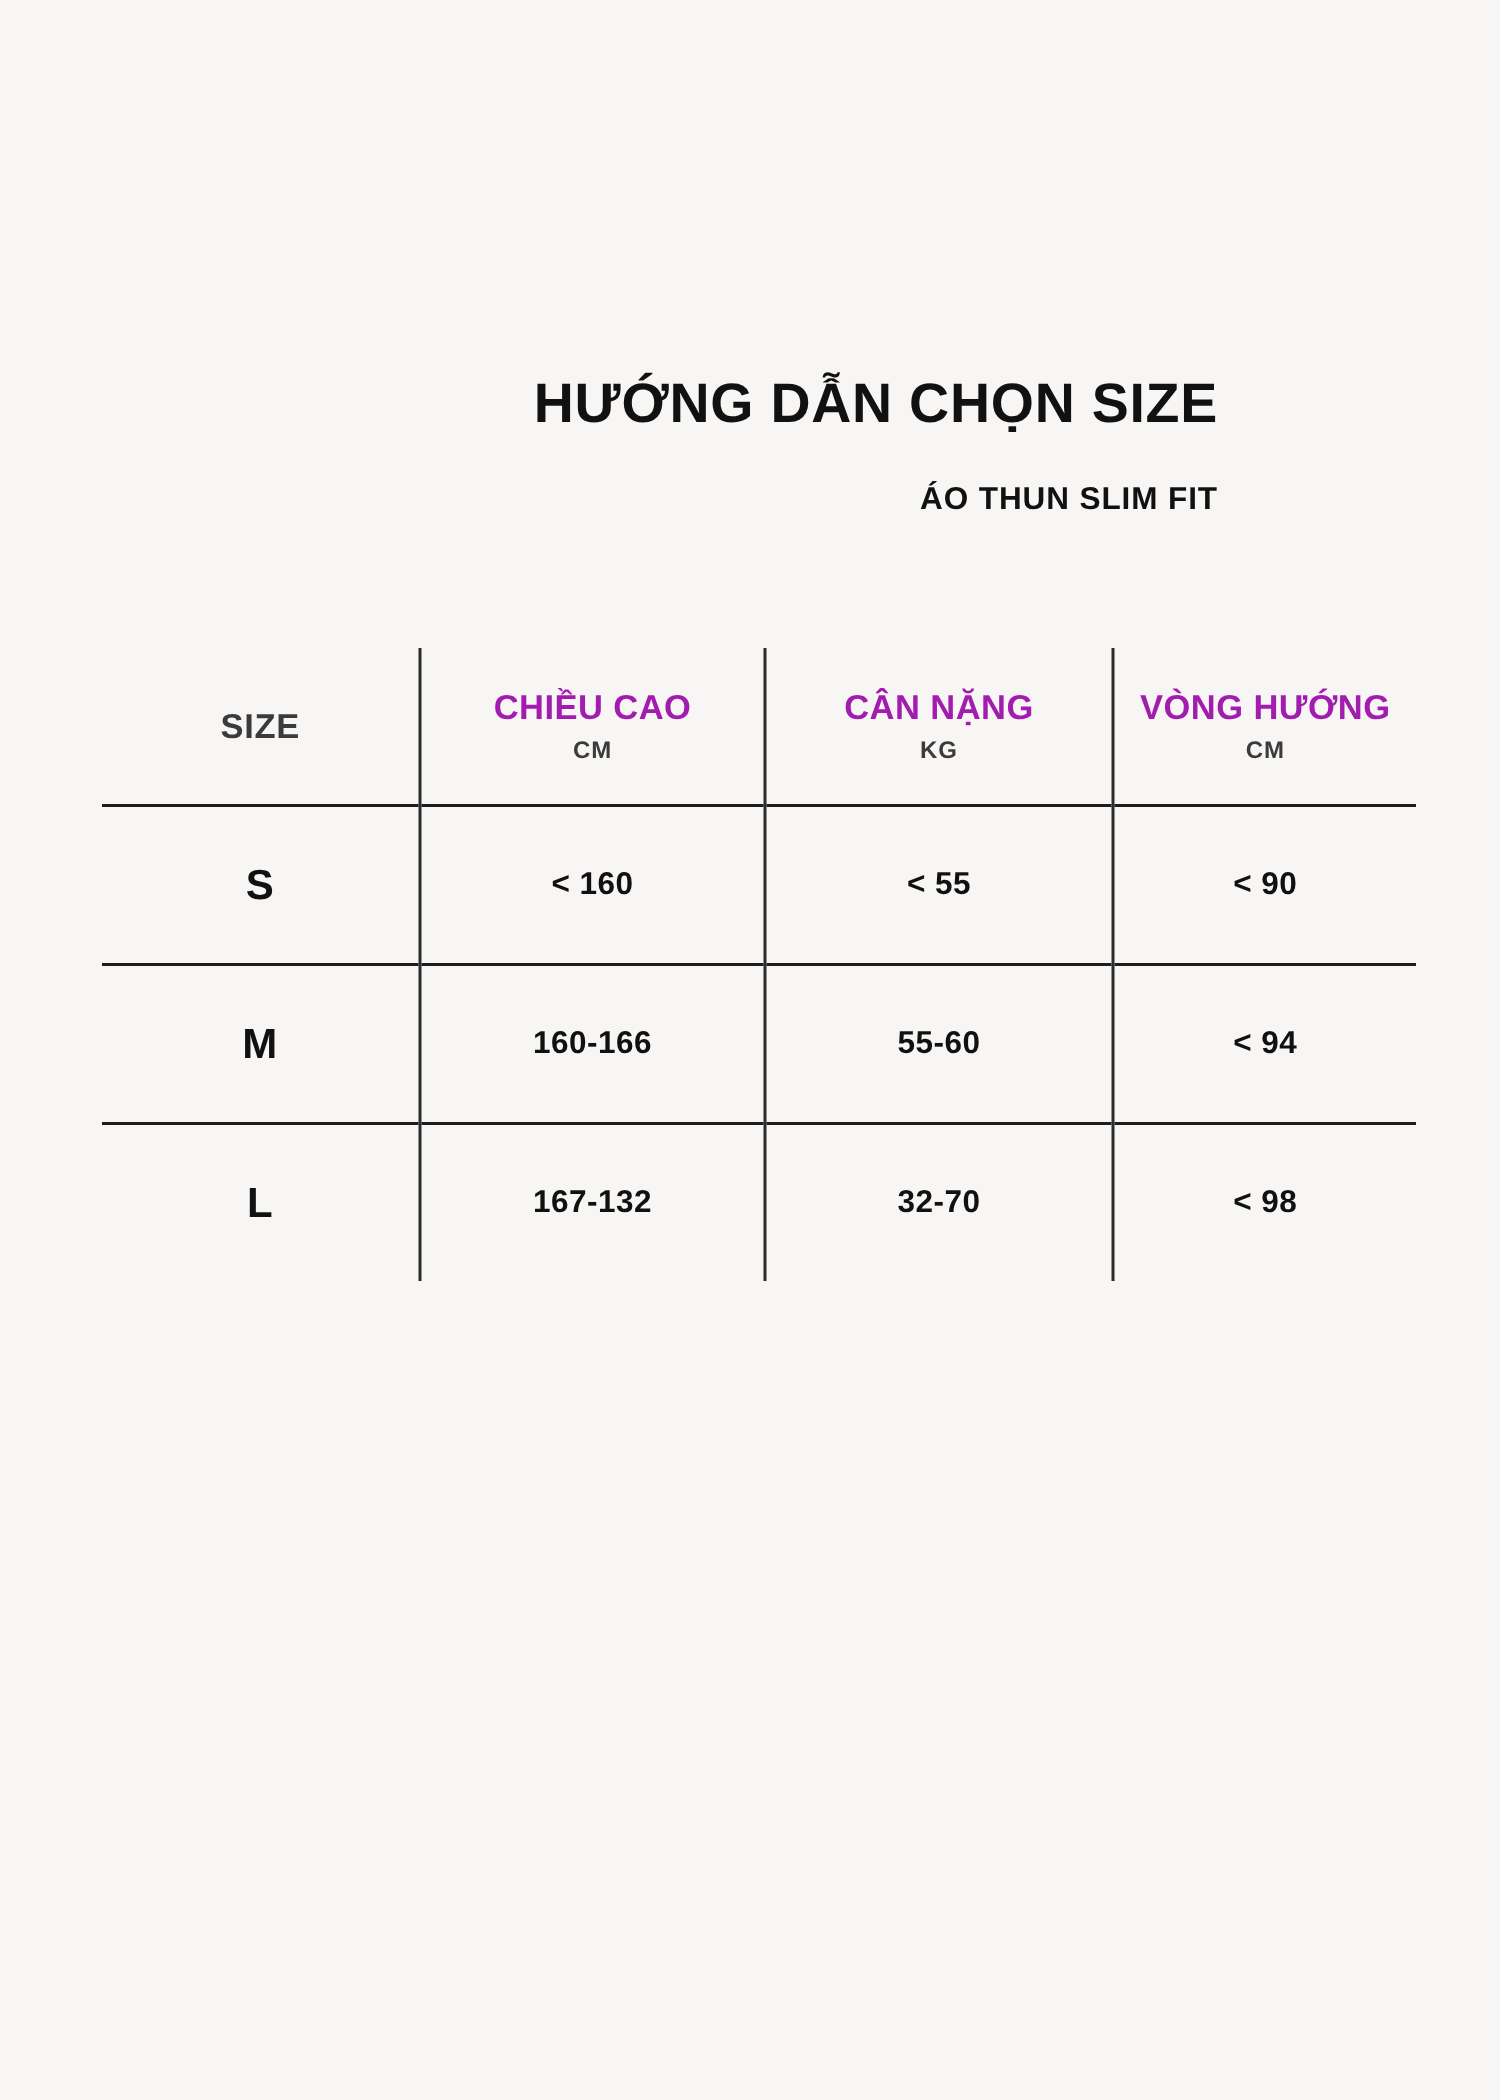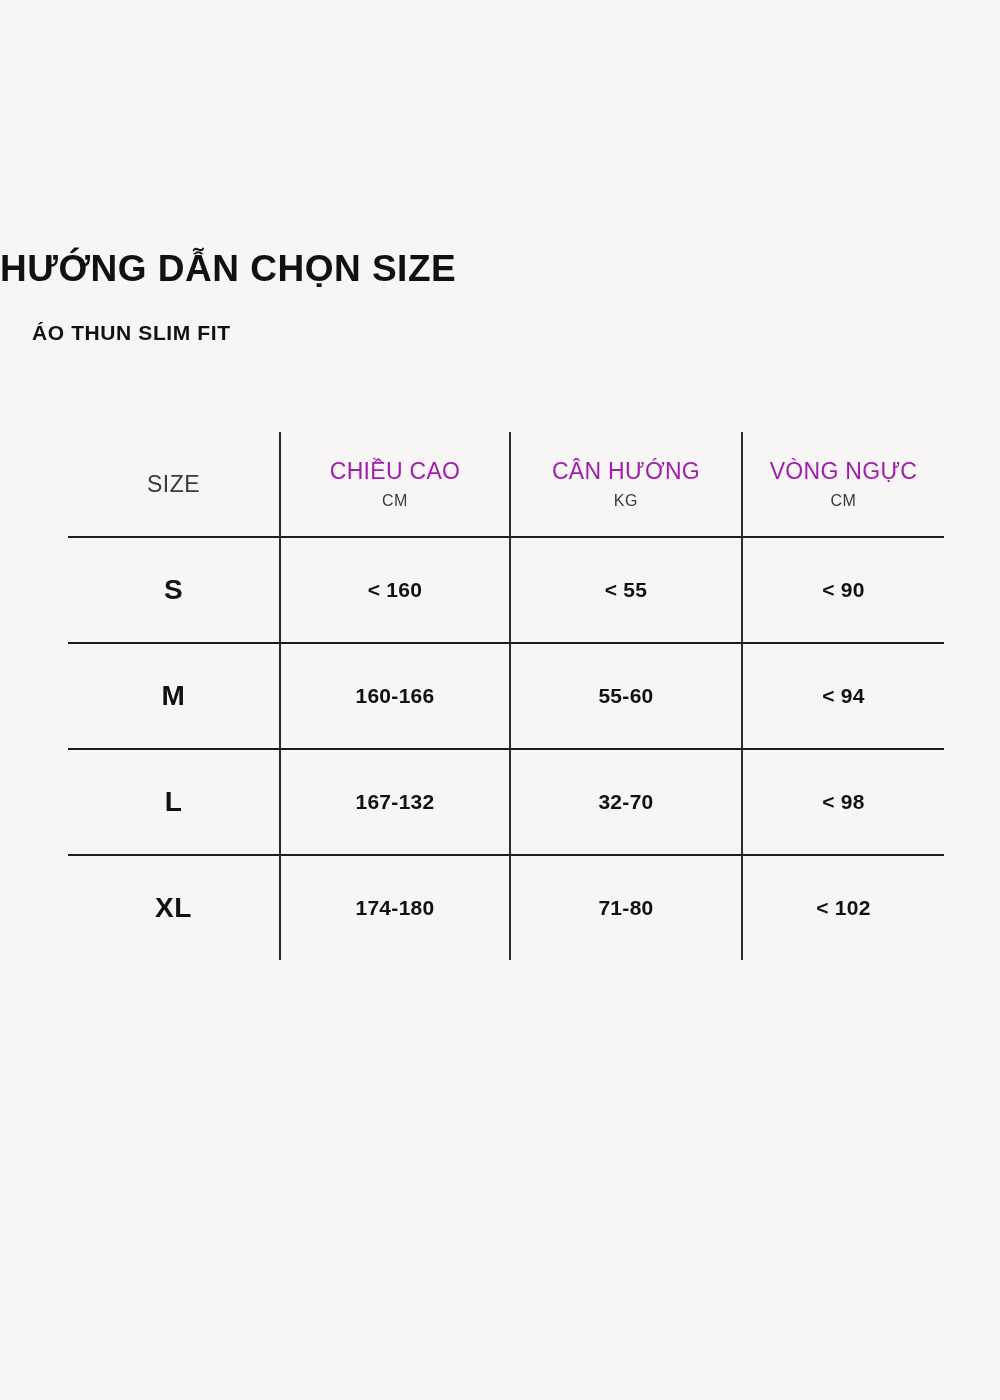--- a/index.html
+++ b/index.html
@@ -20,21 +20,21 @@
     width: 1000px;
     height: 1400px;
     box-sizing: border-box;
   }
 
   .titles {
     position: absolute;
     top: 248px;
     left: 0;
     width: 812px;
-    text-align: left;
+    text-align: right;
   }
 
   .main-title {
     font-size: 37px;
     font-weight: bold;
     letter-spacing: 0.5px;
     color: #111111;
     line-height: 1.15;
   }
 
@@ -70,21 +70,21 @@
   table.size-table td {
     text-align: center;
     vertical-align: middle;
     padding: 0;
     border: 0;
   }
 
   
   thead th {
     height: 104px;
-    font-weight: normal;
+    font-weight: bold;
     color: #3c3c3c;
   }
   thead th.h-size {
     font-size: 23px;
     letter-spacing: 0.5px;
     color: #3b3b3b;
   }
   thead th .h-main {
     display: block;
     font-size: 23px;
@@ -153,25 +153,25 @@
         <col class="c-chest">
       </colgroup>
       <thead>
         <tr>
           <th class="h-size">SIZE</th>
           <th class="vline">
             <span class="h-main">CHIỀU CAO</span>
             <span class="h-unit">CM</span>
           </th>
           <th class="vline">
-            <span class="h-main">CÂN HƯỚNG</span>
+            <span class="h-main">CÂN NẶNG</span>
             <span class="h-unit">KG</span>
           </th>
           <th class="vline">
-            <span class="h-main">VÒNG NGỰC</span>
+            <span class="h-main">VÒNG HƯỚNG</span>
             <span class="h-unit">CM</span>
           </th>
         </tr>
       </thead>
       <tbody>
         <tr>
           <td class="cell-size">S</td>
           <td class="cell-val vline">&lt; 160</td>
           <td class="cell-val vline">&lt; 55</td>
           <td class="cell-val vline">&lt; 90</td>
@@ -181,23 +181,17 @@
           <td class="cell-val vline">160-166</td>
           <td class="cell-val vline">55-60</td>
           <td class="cell-val vline">&lt; 94</td>
         </tr>
         <tr>
           <td class="cell-size">L</td>
           <td class="cell-val vline">167-132</td>
           <td class="cell-val vline">32-70</td>
           <td class="cell-val vline">&lt; 98</td>
         </tr>
-        <tr>
-          <td class="cell-size">XL</td>
-          <td class="cell-val vline">174-180</td>
-          <td class="cell-val vline">71-80</td>
-          <td class="cell-val vline">&lt; 102</td>
-        </tr>
       </tbody>
     </table>
   </div>
 
 </div>
 
 </body></html>

